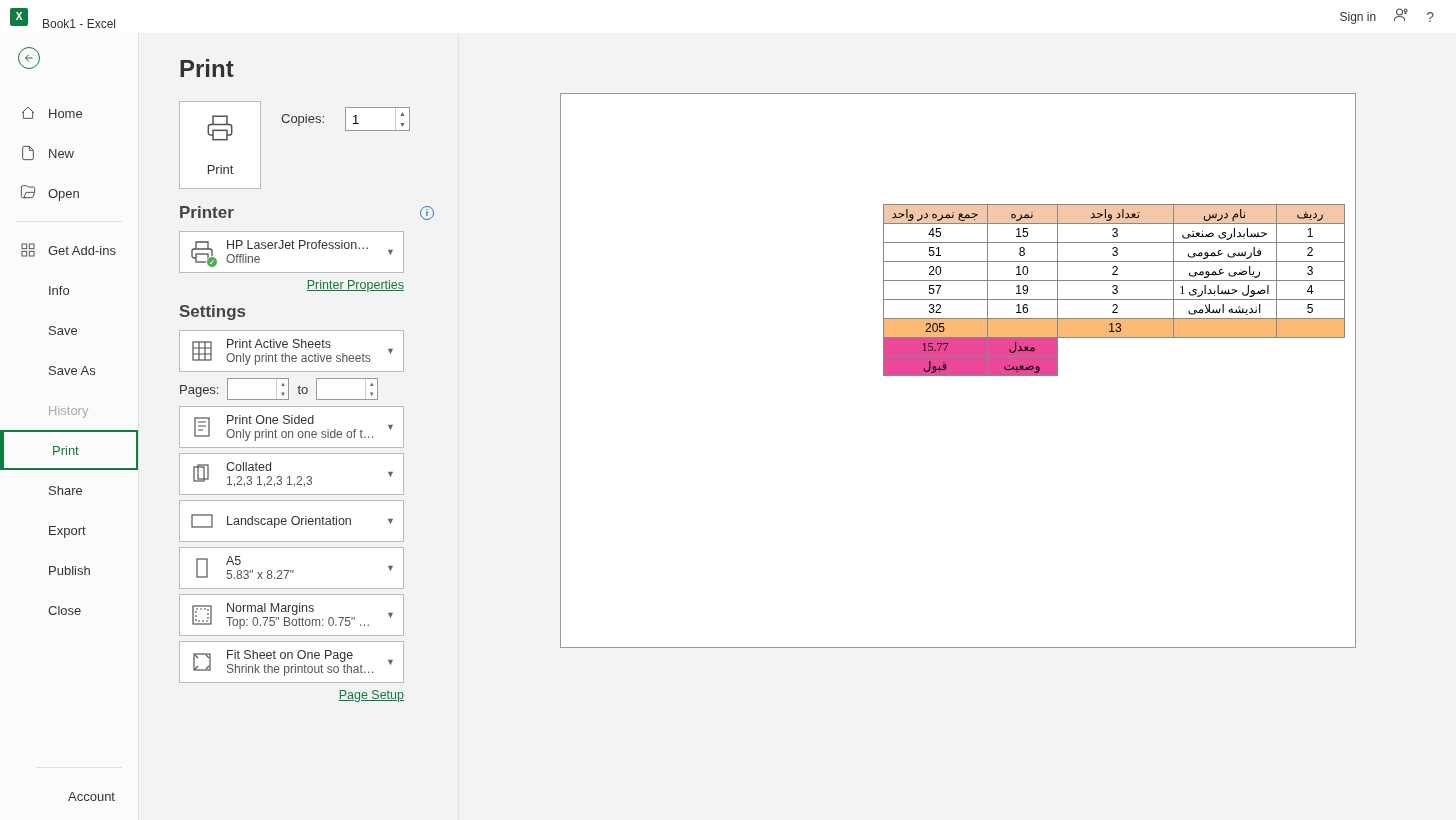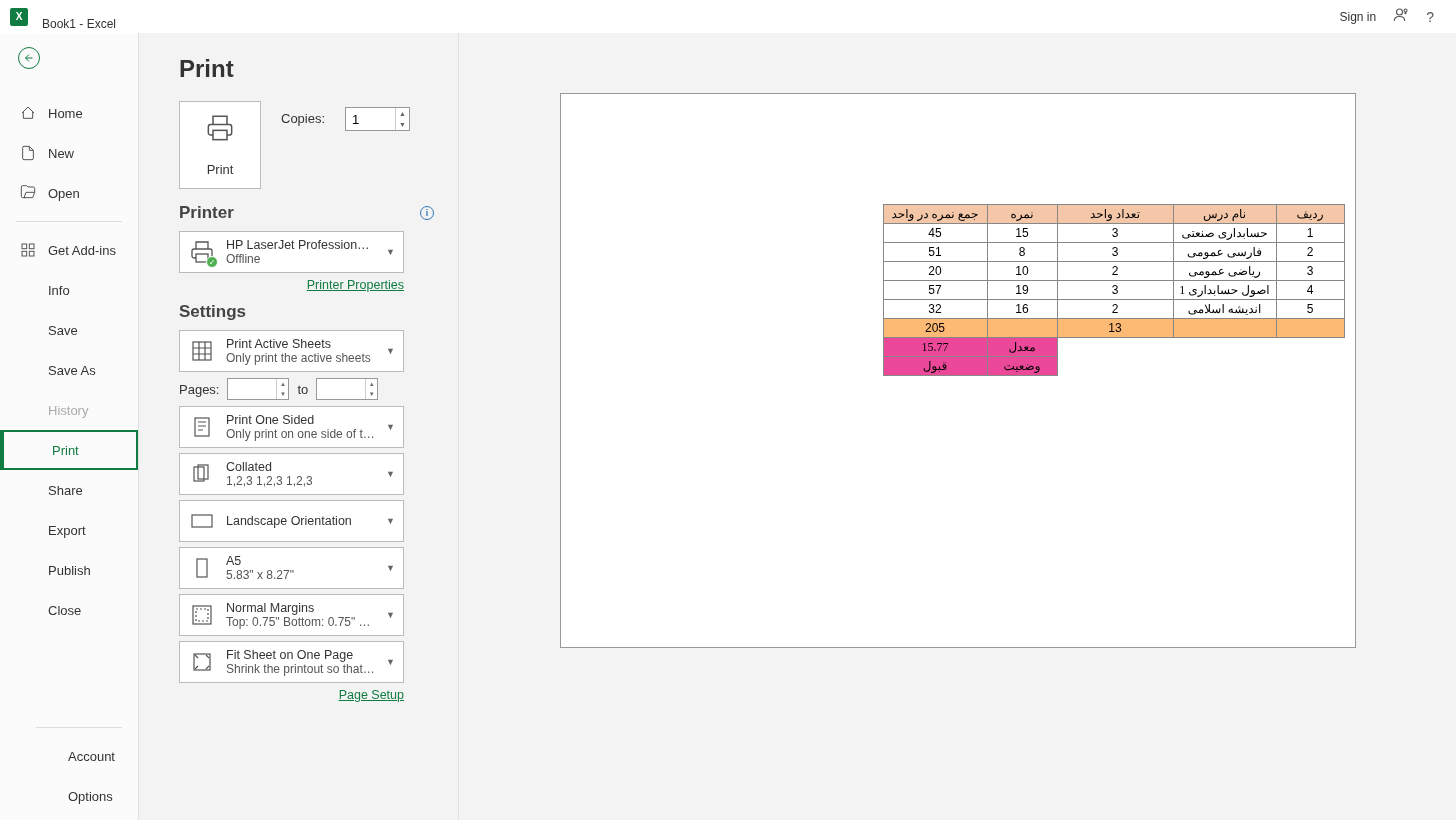--- a/index.html
+++ b/index.html
@@ -176,24 +176,20 @@
       </div>
     <div class="sidebar-item">
         <span class="sidebar-icon"></span>
         <span>Close</span>
       </div>
     <div class="sidebar-bottom">
       <div class="sidebar-divider"></div>
       <div class="sidebar-item">
           <span class="sidebar-icon"></span>
           <span>Account</span>
-        </div>
-      <div class="sidebar-item">
-          <span class="sidebar-icon"></span>
-          <span>Options</span>
         </div>
     </div>
   </div>
 
   <div class="main">
 
     <div class="print-panel">
       <div class="print-title">Print</div>
 
       <div class="print-row">

